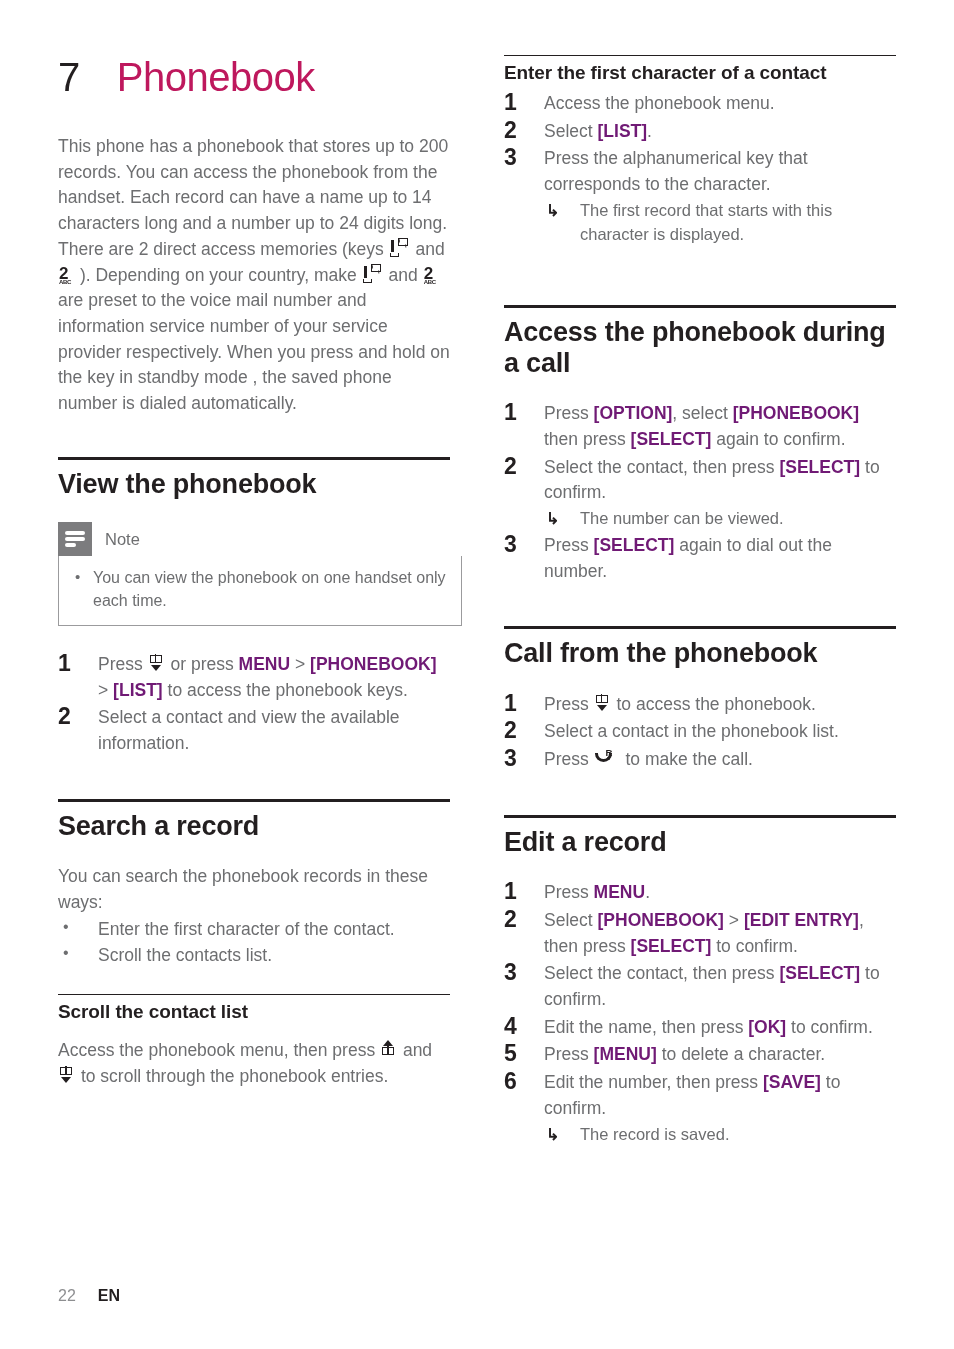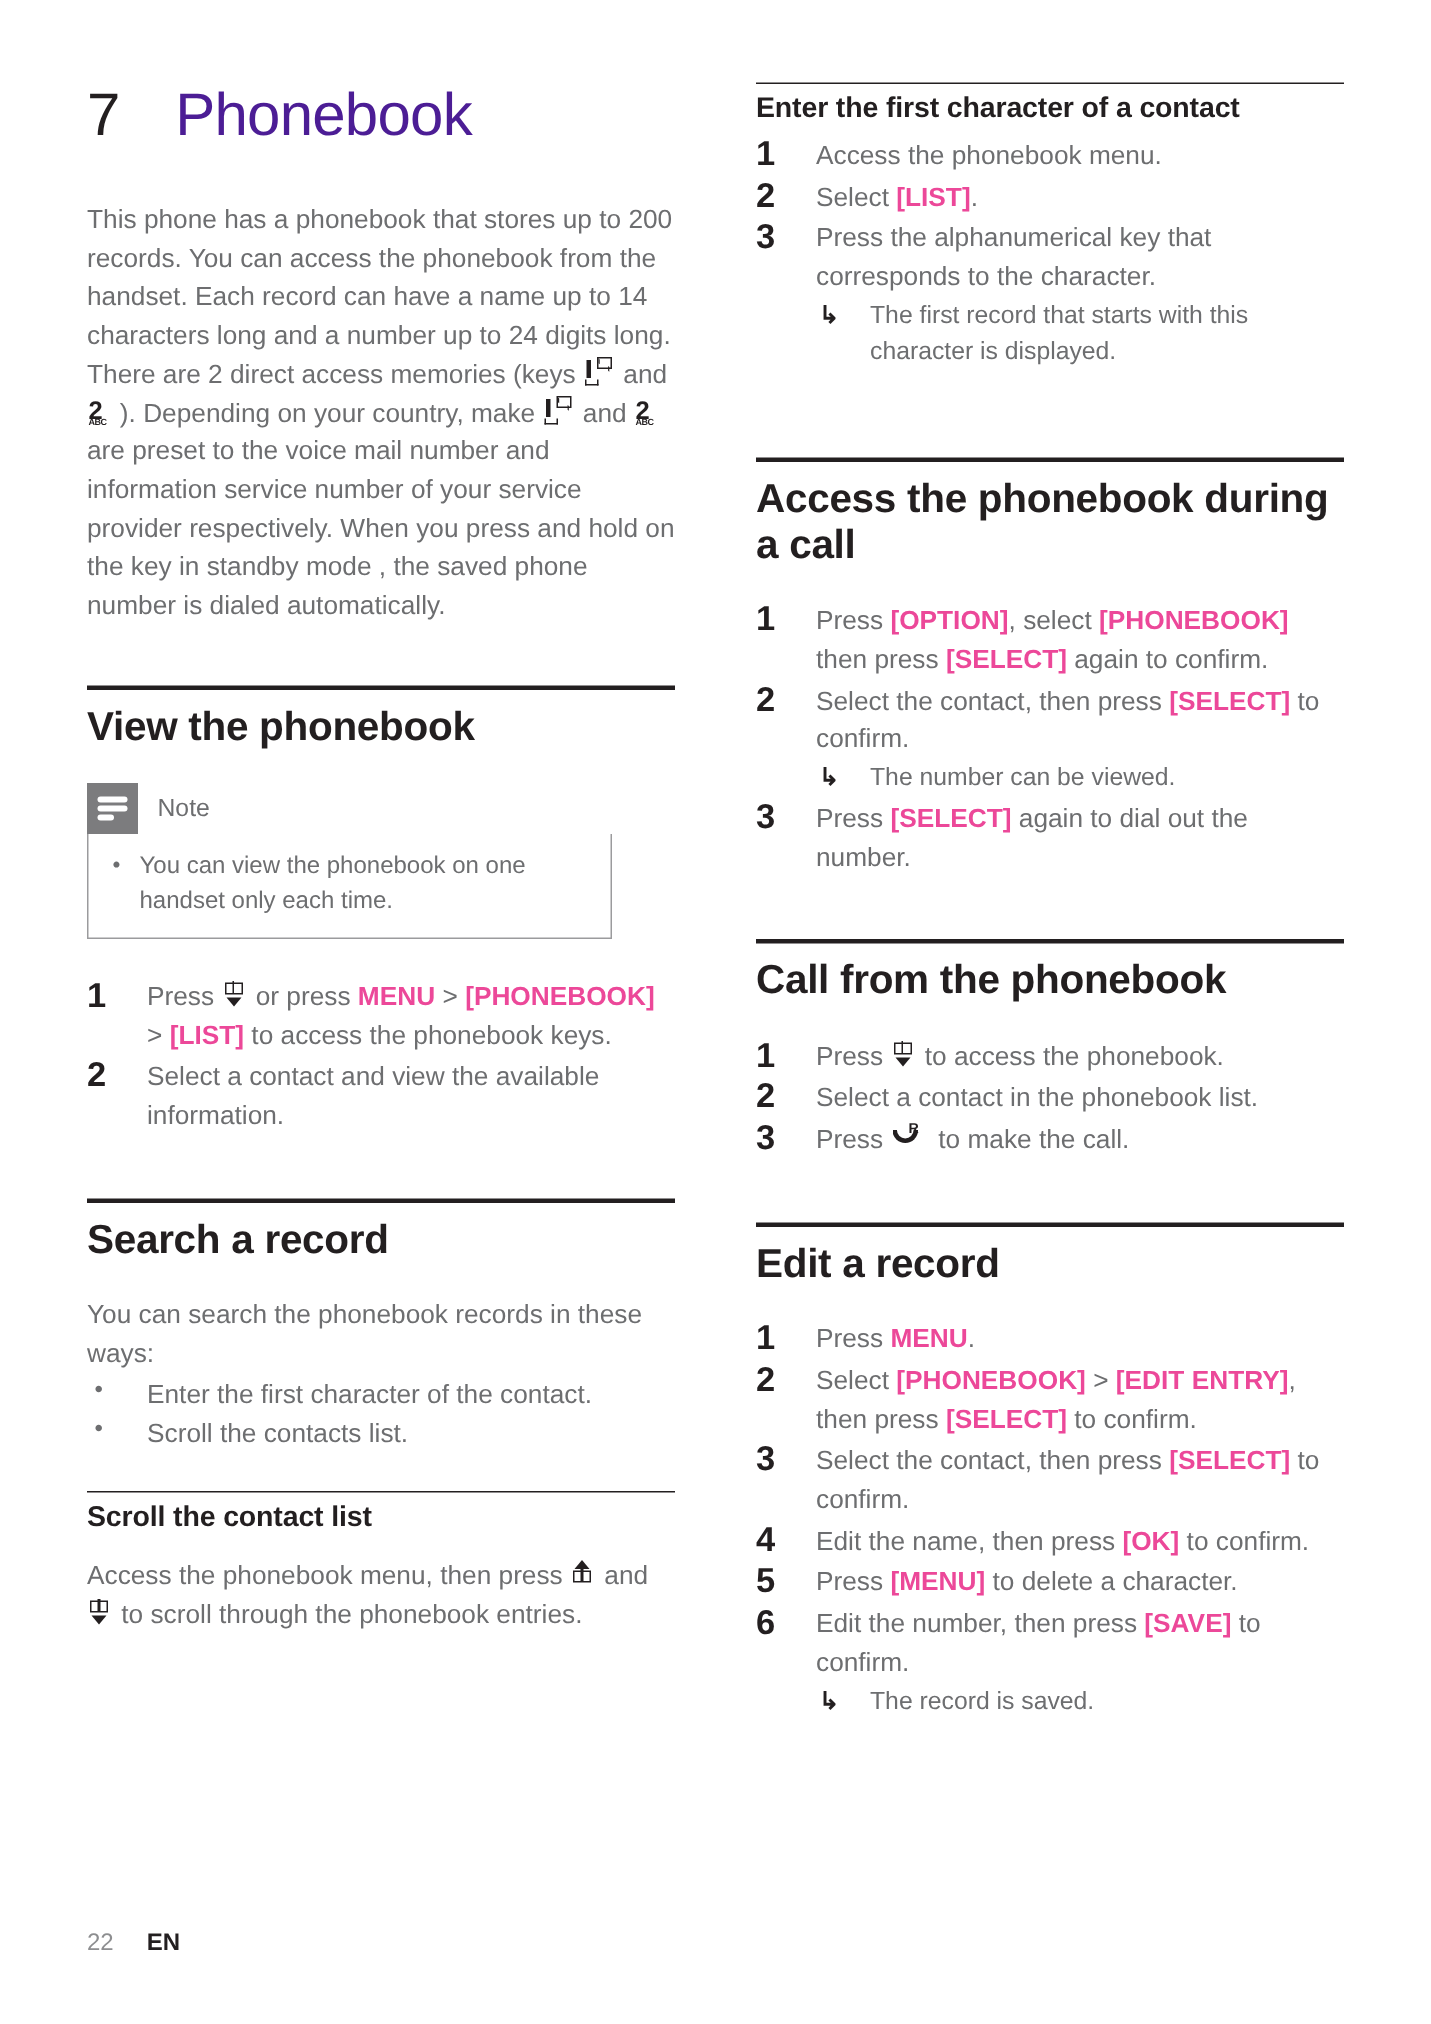--- a/index.html
+++ b/index.html
@@ -36,21 +36,21 @@
     margin: 0 0 34px 0;
   }
   .chapter-num {
     font-size: 40px;
     color: #231f20;
     font-weight: 400;
     letter-spacing: -0.5px;
   }
   .chapter-title {
     font-size: 40px;
-    color: #4c1d95;
+    color: #be185d;
     font-weight: 400;
     margin-left: 37px;
     letter-spacing: -0.5px;
   }
 
   .rule-thick {
     border-top: 3.5px solid #231f20;
     margin-bottom: 9px;
   }
   .rule-thin {
@@ -83,21 +83,21 @@
     line-height: 1.47;
     margin: 0 0 0 0;
     color: #6d6e70;
   }
   p.body + p.body { margin-top: 0; }
 
   .spacer-lg { height: 40px; }
   .spacer-md { height: 26px; }
   .spacer-sm { height: 16px; }
 
-  strong, b { color: #ec4899; font-weight: 700; }
+  strong, b { color: #701a75; font-weight: 700; }
 
   
   ol.steps {
     list-style: none;
     margin: 0;
     padding: 0;
   }
   ol.steps > li {
     position: relative;
     padding-left: 40px;
@@ -154,21 +154,21 @@
     position: absolute;
     left: 5px;
     top: -1px;
     color: #6d6e70;
     font-size: 16px;
   }
 
   
   .note {
     margin: 0 0 0 0;
-    width: 350px;
+    width: 404px;
   }
   .note-head {
     display: flex;
     align-items: center;
     height: 34px;
   }
   .note-icon {
     width: 34px;
     height: 34px;
     background: #7c7c7e;

